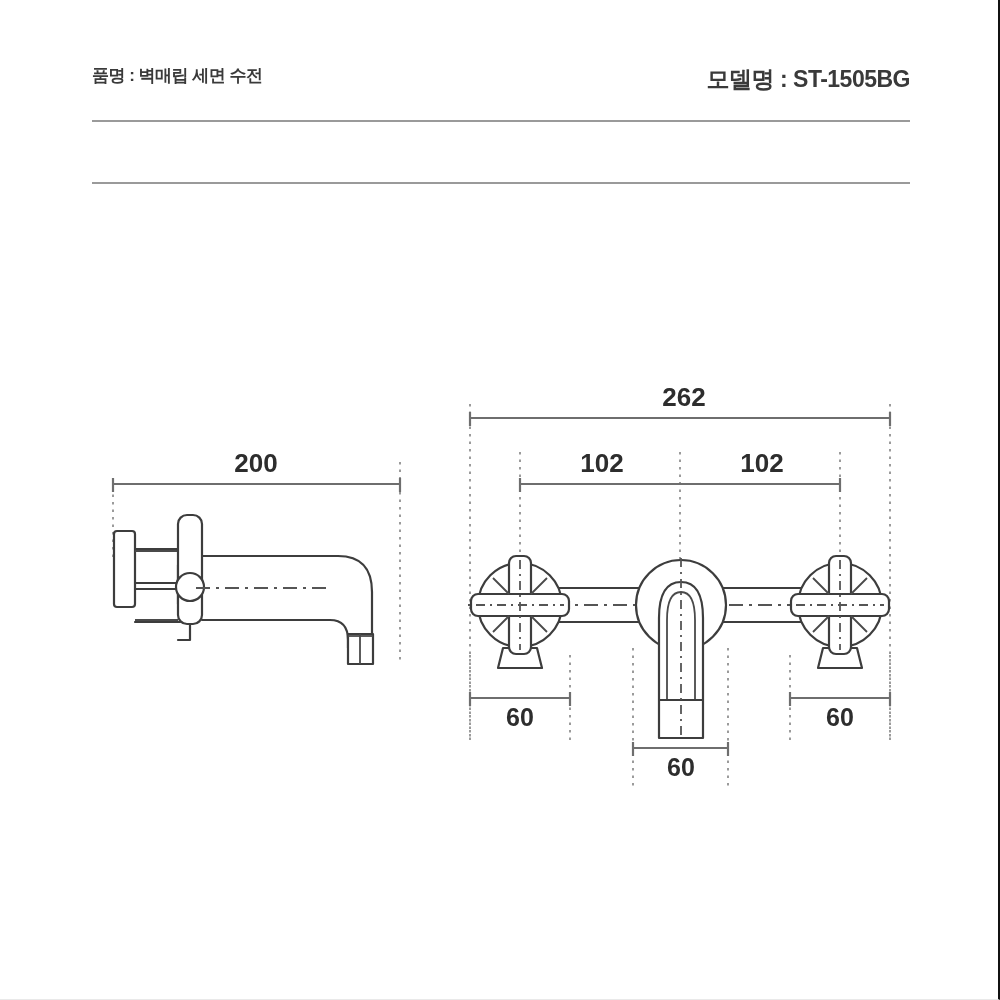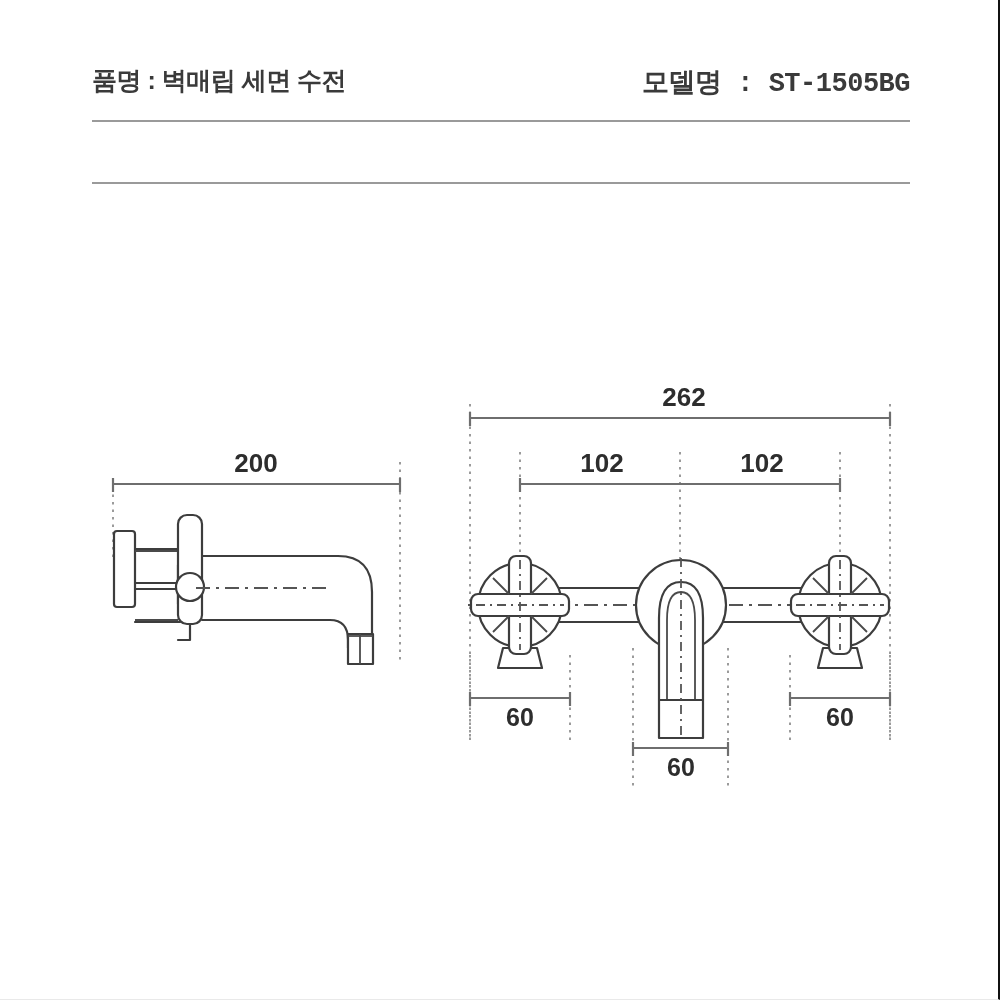--- a/index.html
+++ b/index.html
@@ -20,30 +20,29 @@
 
   
   .hdr-row{
     position:absolute;
     left:92px; width:818px;
     height:46px;
   }
   .hdr-label{
     position:absolute;
     top:0; left:0;
-    font-size:25px;
+    font-size:17px;
     font-weight:bold;
     color:#3a3a3a;
     letter-spacing:-0.5px;
     white-space:nowrap;
   }
   .hdr-label.right{
     left:auto; right:0;
-    font-size:27px;
-    font-family:Liberation Mono, monospace;
+    font-size:23px;
   }
   .rule{
     position:absolute;
     left:92px;width:818px;height:2px;
     background:#9a9a9a;
   }
 
   
   #drawing{
     position:absolute;

